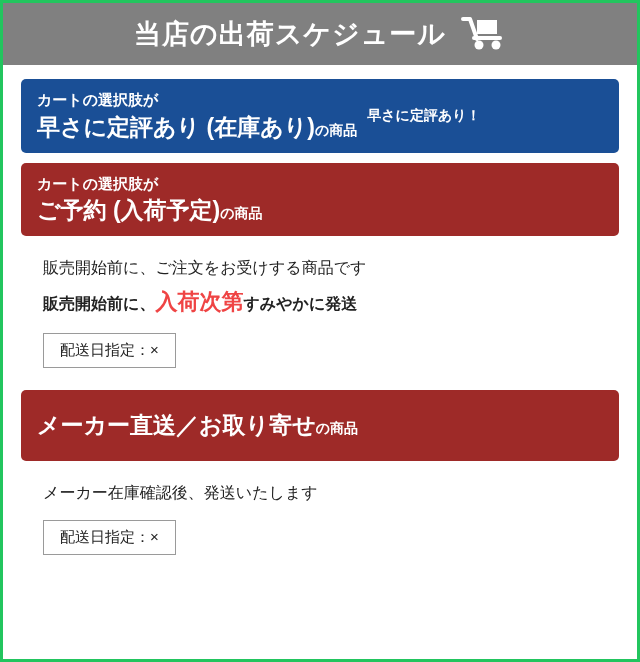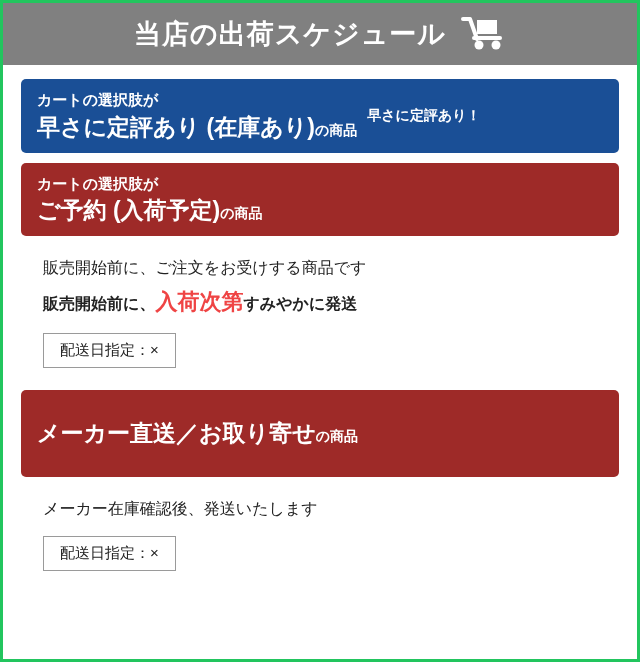--- a/index.html
+++ b/index.html
@@ -75,21 +75,21 @@
     font-weight: bold;
   }
   .band-note {
     font-size: 14px;
     font-weight: bold;
     white-space: nowrap;
     align-self: center;
     padding-left: 10px;
   }
   .band-single {
-    padding: 28px 16px;
+    padding: 20px 16px;
   }
 
   .lines {
     padding: 14px 6px 8px 22px;
   }
   .line {
     font-size: 16px;
     line-height: 1.55;
     margin-bottom: 4px;
     white-space: nowrap;

